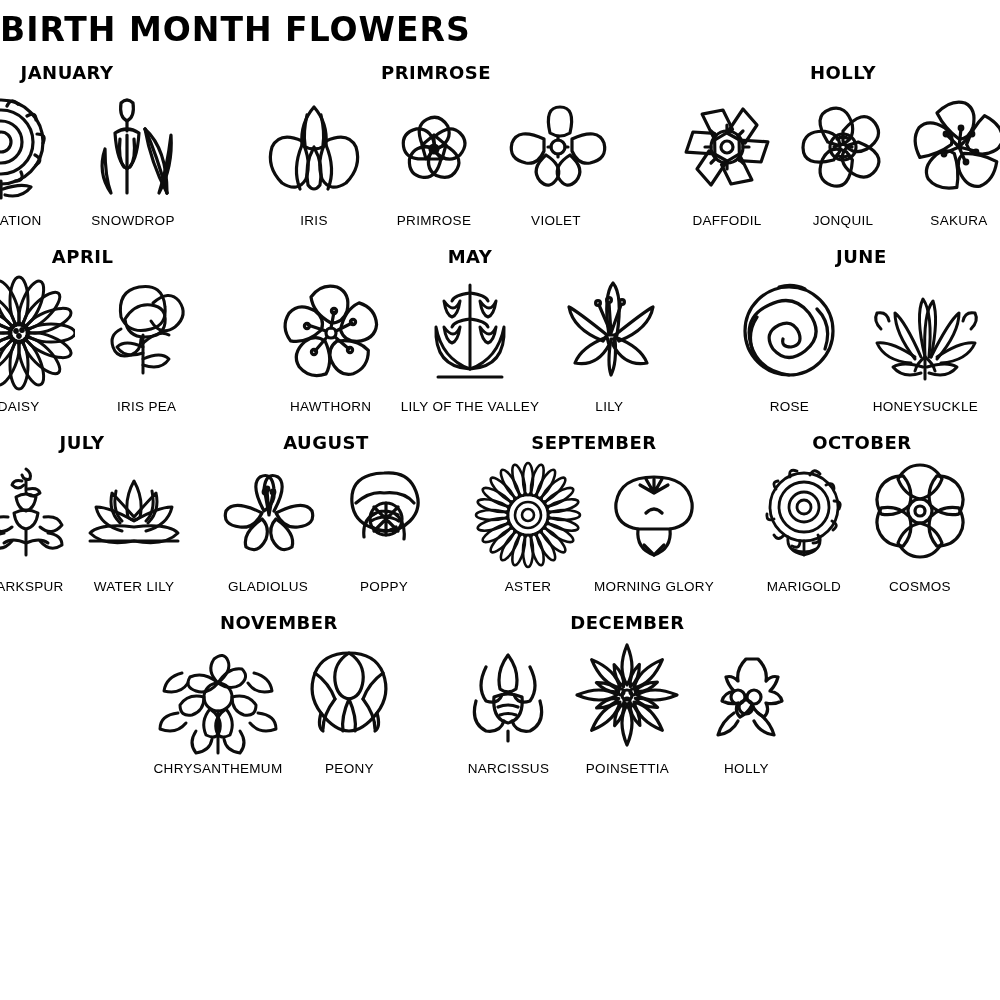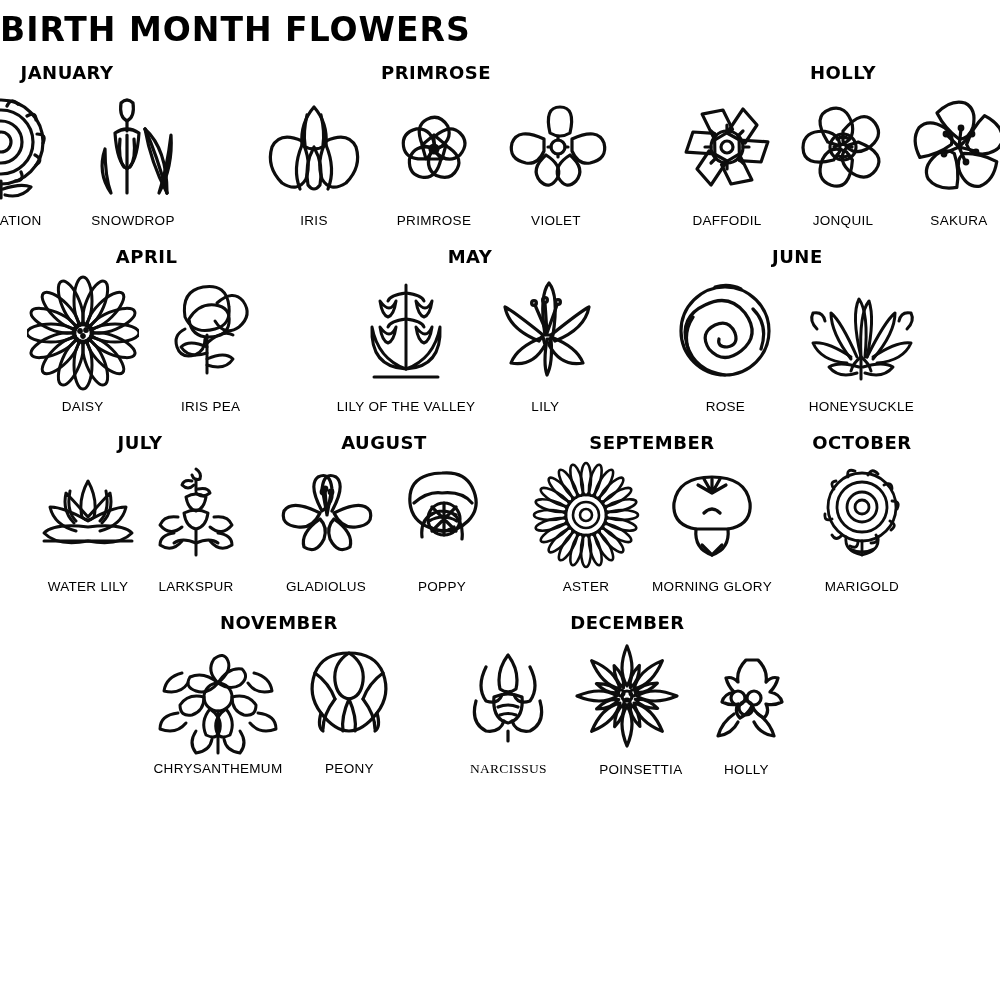--- a/index.html
+++ b/index.html
@@ -288,20 +288,41 @@
           <div class="flower-name">IRIS PEA</div>
         </div>
 
       </div>
     </div>
 
     <div class="month-group" style="margin-right:52px;">
       <div class="month-label">MAY</div>
       <div class="flowers">
 
+        <div class="flower" style="margin:0 6px;">
+          <svg width="116" height="120" viewBox="0 0 116 120" fill="none" stroke="#0d0d0d" stroke-width="3.2" stroke-linecap="round" stroke-linejoin="round">
+            <g transform="translate(58,60)">
+              <g>
+                <path d="M0 -10 q-18 -10 -20 -26 q10 -14 26 -10 q14 6 10 24 q-4 12 -16 12 z" transform="rotate(0)"></path>
+                <path d="M0 -10 q-18 -10 -20 -26 q10 -14 26 -10 q14 6 10 24 q-4 12 -16 12 z" transform="rotate(72)"></path>
+                <path d="M0 -10 q-18 -10 -20 -26 q10 -14 26 -10 q14 6 10 24 q-4 12 -16 12 z" transform="rotate(144)"></path>
+                <path d="M0 -10 q-18 -10 -20 -26 q10 -14 26 -10 q14 6 10 24 q-4 12 -16 12 z" transform="rotate(216)"></path>
+                <path d="M0 -10 q-18 -10 -20 -26 q10 -14 26 -10 q14 6 10 24 q-4 12 -16 12 z" transform="rotate(288)"></path>
+              </g>
+              <circle cx="0" cy="0" r="5"></circle>
+              <path d="M0 -5 l3 -16 M5 -2 l16 -8 M4 4 l14 12 M-4 4 l-12 14 M-5 -2 l-18 -6"></path>
+              <circle cx="3" cy="-22" r="2.6"></circle>
+                <circle cx="22" cy="-11" r="2.6"></circle>
+                <circle cx="19" cy="17" r="2.6"></circle>
+              <circle cx="-17" cy="19" r="2.6"></circle>
+                <circle cx="-24" cy="-7" r="2.6"></circle>
+            </g>
+          </svg>
+          <div class="flower-name">HAWTHORN</div>
+        </div>
 
         <div class="flower" style="margin:0 6px;">
           <svg width="116" height="120" viewBox="0 0 116 120" fill="none" stroke="#0d0d0d" stroke-width="3" stroke-linecap="round" stroke-linejoin="round">
             <path d="M58 12 l0 84"></path>
             <path d="M58 20 q-16 2 -18 8 M58 20 q16 2 18 8"></path>
             <path d="M32 28 q10 14 16 0 q-2 14 -8 16 q-6 -2 -8 -16 z"></path>
             <path d="M68 28 q10 14 16 0 q-2 14 -8 16 q-6 -2 -8 -16 z"></path>
             <path d="M58 46 q-16 2 -18 8 M58 46 q16 2 18 8"></path>
             <path d="M32 54 q10 14 16 0 q-2 14 -8 16 q-6 -2 -8 -16 z"></path>
             <path d="M68 54 q10 14 16 0 q-2 14 -8 16 q-6 -2 -8 -16 z"></path>
@@ -369,47 +390,47 @@
     </div>
   </div>
 
   <div class="row" id="row3">
 
     <div class="month-group" style="margin-right:20px;">
       <div class="month-label">JULY</div>
       <div class="flowers">
 
         <div class="flower" style="margin:0 4px;">
-          <svg width="104" height="114" viewBox="0 0 104 114" fill="none" stroke="#0d0d0d" stroke-width="3" stroke-linecap="round" stroke-linejoin="round">
-            <path d="M52 22 q-10 18 -6 36 q6 6 12 0 q4 -18 -6 -36 z"></path>
-            <path d="M34 32 q-4 20 6 30 M70 32 q4 20 -6 30"></path>
-            <path d="M52 58 q-16 -18 -22 -24 q-4 18 8 30 M52 58 q16 -18 22 -24 q4 18 -8 30"></path>
-            <path d="M52 62 q-24 -14 -38 -14 q4 18 26 24 M52 62 q24 -14 38 -14 q-4 18 -26 24"></path>
-            <path d="M52 68 q-34 -4 -44 6 q14 14 44 8 M52 68 q34 -4 44 6 q-14 14 -44 8"></path>
-            <path d="M8 82 l88 0"></path>
-          </svg>
-          <div class="flower-name">WATER LILY</div>
-        </div>
-
-        <div class="flower" style="margin:0 4px;">
           <svg width="96" height="114" viewBox="0 0 96 114" fill="none" stroke="#0d0d0d" stroke-width="3" stroke-linecap="round" stroke-linejoin="round">
             <path d="M48 10 q6 4 4 10 q-6 2 -8 -4"></path>
             <path d="M48 20 l0 12"></path>
             <path d="M44 22 q-8 -2 -10 4 q6 6 12 0"></path>
             <path d="M50 30 q10 -2 12 4 q-8 6 -14 0"></path>
             <path d="M38 38 q10 -6 20 0 q-2 12 -10 14 q-8 -2 -10 -14 z"></path>
             <path d="M36 54 q12 -6 24 0 q-2 14 -12 16 q-10 -2 -12 -16 z"></path>
             <path d="M48 70 l0 26"></path>
             <path d="M30 58 q-14 -2 -18 8 q10 12 22 2"></path>
             <path d="M66 58 q14 -2 18 8 q-10 12 -22 2"></path>
             <path d="M26 74 q-14 2 -14 12 q12 8 22 -4"></path>
             <path d="M70 74 q14 2 14 12 q-12 8 -22 -4"></path>
             <path d="M48 84 q-14 -6 -22 0 M48 84 q14 -6 22 0"></path>
           </svg>
           <div class="flower-name">LARKSPUR</div>
+        </div>
+
+        <div class="flower" style="margin:0 4px;">
+          <svg width="104" height="114" viewBox="0 0 104 114" fill="none" stroke="#0d0d0d" stroke-width="3" stroke-linecap="round" stroke-linejoin="round">
+            <path d="M52 22 q-10 18 -6 36 q6 6 12 0 q4 -18 -6 -36 z"></path>
+            <path d="M34 32 q-4 20 6 30 M70 32 q4 20 -6 30"></path>
+            <path d="M52 58 q-16 -18 -22 -24 q-4 18 8 30 M52 58 q16 -18 22 -24 q4 18 -8 30"></path>
+            <path d="M52 62 q-24 -14 -38 -14 q4 18 26 24 M52 62 q24 -14 38 -14 q-4 18 -26 24"></path>
+            <path d="M52 68 q-34 -4 -44 6 q14 14 44 8 M52 68 q34 -4 44 6 q-14 14 -44 8"></path>
+            <path d="M8 82 l88 0"></path>
+          </svg>
+          <div class="flower-name">WATER LILY</div>
         </div>
 
       </div>
     </div>
 
     <div class="month-group" style="margin-right:26px;">
       <div class="month-label">AUGUST</div>
       <div class="flowers">
 
         <div class="flower" style="margin:0 6px;">
@@ -511,20 +532,37 @@
             <circle cx="52" cy="48" r="15"></circle>
             <circle cx="52" cy="48" r="7"></circle>
             <path d="M24 30 q-5 -7 2 -8 M38 18 q-2 -9 7 -6 M58 16 q4 -8 10 -1 M74 26 q8 -4 8 4 M82 42 q9 0 5 8 M80 62 q8 4 1 9 M66 76 q4 8 -5 8 M48 82 q0 9 -8 5 M32 76 q-6 7 -10 0 M22 60 q-8 3 -7 -5"></path>
             <path d="M36 78 q-2 14 16 18 q18 -4 16 -18"></path>
             <path d="M52 82 l0 14"></path>
             <path d="M40 90 q12 6 24 0"></path>
           </svg>
           <div class="flower-name">MARIGOLD</div>
         </div>
 
+        <div class="flower" style="margin:0 6px;">
+          <svg width="104" height="114" viewBox="0 0 104 114" fill="none" stroke="#0d0d0d" stroke-width="3.2" stroke-linecap="round" stroke-linejoin="round">
+            <g transform="translate(52,52)">
+              <g>
+                <path d="M0 -12 q-16 -4 -22 -20 q8 -14 22 -14 q14 0 22 14 q-6 16 -22 20 z" transform="rotate(0)"></path>
+                <path d="M0 -12 q-16 -4 -22 -20 q8 -14 22 -14 q14 0 22 14 q-6 16 -22 20 z" transform="rotate(60)"></path>
+                <path d="M0 -12 q-16 -4 -22 -20 q8 -14 22 -14 q14 0 22 14 q-6 16 -22 20 z" transform="rotate(120)"></path>
+                <path d="M0 -12 q-16 -4 -22 -20 q8 -14 22 -14 q14 0 22 14 q-6 16 -22 20 z" transform="rotate(180)"></path>
+                <path d="M0 -12 q-16 -4 -22 -20 q8 -14 22 -14 q14 0 22 14 q-6 16 -22 20 z" transform="rotate(240)"></path>
+                <path d="M0 -12 q-16 -4 -22 -20 q8 -14 22 -14 q14 0 22 14 q-6 16 -22 20 z" transform="rotate(300)"></path>
+              </g>
+              <circle cx="0" cy="0" r="12"></circle>
+              <circle cx="0" cy="0" r="5"></circle>
+            </g>
+          </svg>
+          <div class="flower-name">COSMOS</div>
+        </div>
 
       </div>
     </div>
   </div>
 
   <div class="row" id="row4">
 
     <div class="month-group" style="margin-right:40px;">
       <div class="month-label">NOVEMBER</div>
       <div class="flowers">
@@ -564,33 +602,33 @@
           <div class="flower-name">PEONY</div>
         </div>
 
       </div>
     </div>
 
     <div class="month-group">
       <div class="month-label">DECEMBER</div>
       <div class="flowers">
 
-        <div class="flower" style="margin:0 6px;font-family:Liberation Serif, serif;">
+        <div class="flower" style="margin:0 6px;">
           <svg width="104" height="116" viewBox="0 0 104 116" fill="none" stroke="#0d0d0d" stroke-width="3.2" stroke-linecap="round" stroke-linejoin="round">
             <path d="M52 16 q-12 16 -8 34 q8 6 16 0 q4 -18 -8 -34 z"></path>
             <path d="M30 28 q-10 20 0 34 q12 4 16 -6 M74 28 q10 20 0 34 q-12 4 -16 -6"></path>
             <path d="M20 62 q-6 22 10 30 q14 2 18 -10 M84 62 q6 22 -10 30 q-14 2 -18 -10"></path>
             <path d="M38 58 q14 -6 28 0 q2 22 -14 26 q-16 -4 -14 -26 z"></path>
             <path d="M42 68 q10 -4 20 0 M44 76 q8 -3 16 0"></path>
             <path d="M52 92 l0 10"></path>
           </svg>
           <div class="flower-name">NARCISSUS</div>
         </div>
 
-        <div class="flower" style="margin:0 6px;align-items:flex-end;">
+        <div class="flower" style="margin:0 6px;">
           <svg width="110" height="116" viewBox="0 0 110 116" fill="none" stroke="#0d0d0d" stroke-width="3.2" stroke-linecap="round" stroke-linejoin="round">
             <g transform="translate(55,56)">
               <g>
                 <path d="M0 -10 q-10 -16 0 -40 q10 24 0 40 z" transform="rotate(0)"></path>
                 <path d="M0 -10 q-10 -16 0 -40 q10 24 0 40 z" transform="rotate(45)"></path>
                 <path d="M0 -10 q-10 -16 0 -40 q10 24 0 40 z" transform="rotate(90)"></path>
                 <path d="M0 -10 q-10 -16 0 -40 q10 24 0 40 z" transform="rotate(135)"></path>
                 <path d="M0 -10 q-10 -16 0 -40 q10 24 0 40 z" transform="rotate(180)"></path>
                 <path d="M0 -10 q-10 -16 0 -40 q10 24 0 40 z" transform="rotate(225)"></path>
                 <path d="M0 -10 q-10 -16 0 -40 q10 24 0 40 z" transform="rotate(270)"></path>

